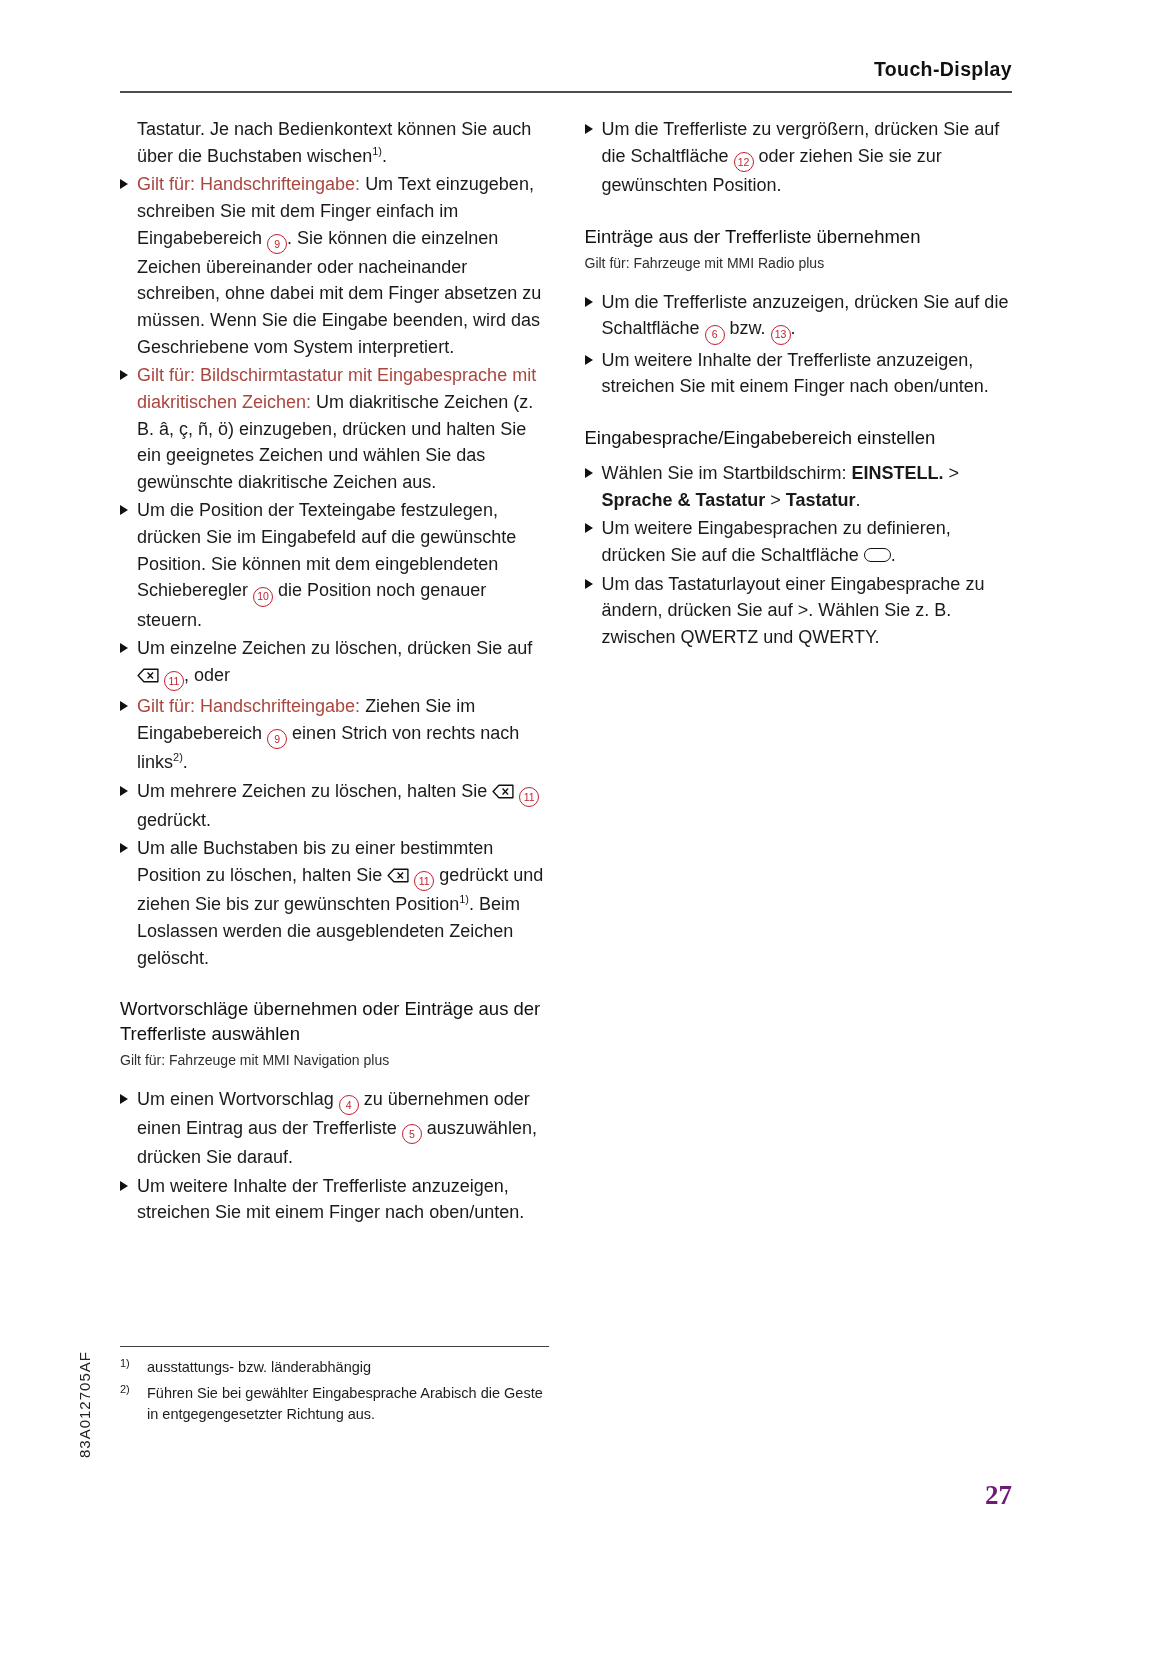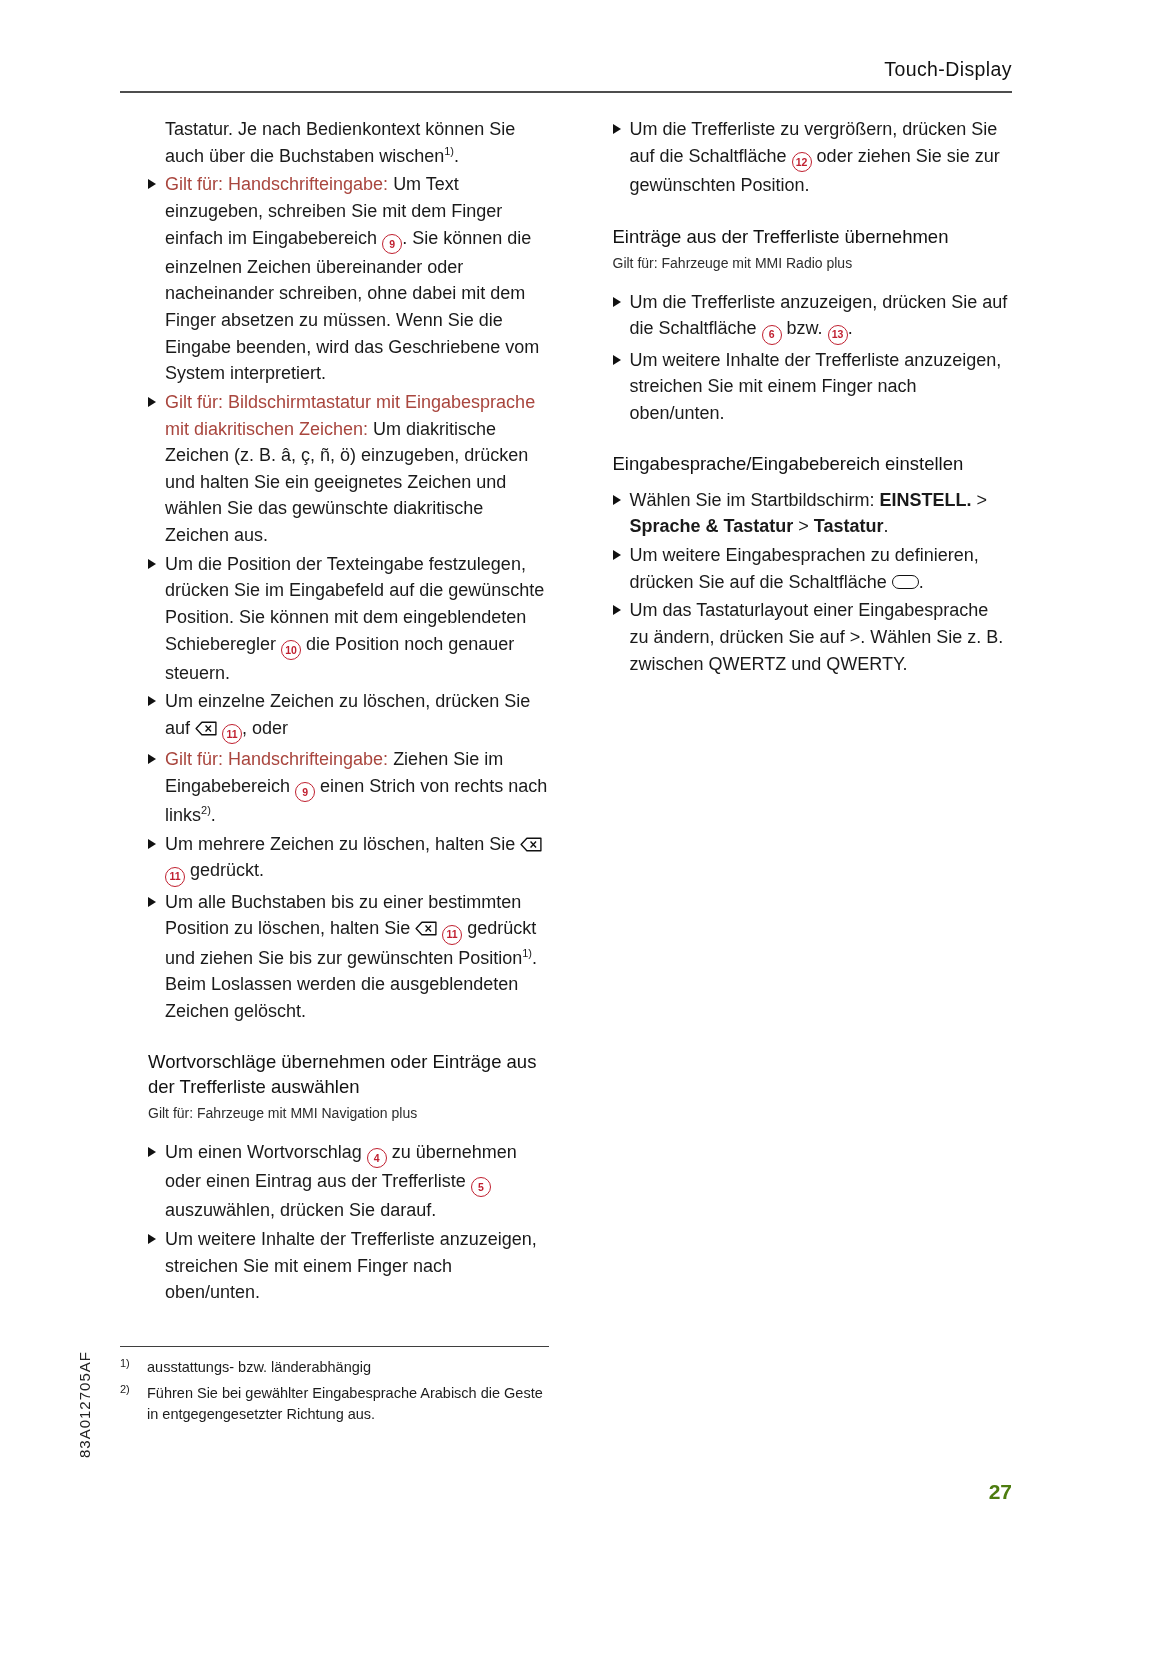--- a/index.html
+++ b/index.html
@@ -9,30 +9,30 @@
     font-family:"Liberation Sans", sans-serif;
     color:var(--text-color, #1a1a1a);
   }
   .page { position:absolute; inset:0; }
 
   
   .header {
     position:absolute; left:120px; top:58px; width:892px;
     text-align:right; border-bottom:2px solid #4d4d4d; padding-bottom:10px;
   }
-  .header-title { font-size:19.5px; font-weight:normal; letter-spacing:0.4px; color:#111;margin-left:44px; }
+  .header-title { font-size:19.5px; font-weight:bold; letter-spacing:0.4px; color:#111;margin-left:44px; }
 
   
   .columns {
     position:absolute; left:120px; top:116px; width:892px;
     display:flex; gap:37px; align-items:flex-start;
   }
   .col {
     flex:1 1 0; font-size:18px; line-height:1.48;
-    hyphens:auto;margin-left:28px; -webkit-hyphens:auto;
+    hyphens:auto; -webkit-hyphens:auto;
   }
 
   .para { padding-left:17px; margin-bottom:2px; }
   .bullet { position:relative; padding-left:17px; margin-bottom:2px; }
   .arrow {
     position:absolute; left:0; top:8px; width:0; height:0;
     border-left:8px solid #111;
     border-top:5px solid transparent; border-bottom:5px solid transparent;
   }
   .sect-heading {
@@ -43,21 +43,21 @@
 
   .seg { }
   .red { color:var(--applies-red, #a9463e); }
   .bold { font-weight:bold; }
   sup.fnref { font-size:11px; line-height:0; vertical-align:super; }
 
   .circ {
     display:inline-flex; align-items:center; justify-content:center;
     width:20px; height:20px; border:1.6px solid var(--callout-red, #c01f2f);
     border-radius:50%; color:var(--callout-red, #c01f2f);
-    font-size:10.5px; font-weight:bold; vertical-align:-4px; line-height:1;
+    font-size:10.5px; font-weight:normal; vertical-align:-4px; line-height:1;
   }
   .inline-icon { display:inline-block; color:#111; }
   .inline-icon.backspace-icon svg { vertical-align:-2px; }
   .inline-icon.keyboard-icon {
     width:27px; height:14px; border:1.7px solid #111; border-radius:8px;
     vertical-align:-1px;
   }
 
   
   .footnotes { position:absolute; left:120px; top:1346px; width:429px; }
@@ -68,21 +68,21 @@
   }
   .fn-marker { position:absolute; left:0; top:-1px; font-size:11px; }
 
   .margin-code {
     position:absolute; left:76px; top:1458px;
     transform:rotate(-90deg); transform-origin:0 0;
     font-size:15px; letter-spacing:1px; color:#222; white-space:nowrap;
   }
   .page-number {
     position:absolute; right:153px; top:1480px;
-    font-size:21px; font-weight:bold; color:#4d7c0f;
+    font-size:27px; font-weight:bold; color:#701a75;font-family:Liberation Serif, serif;
   }
 </style>
 </head>
 <body>
 
 <div class="page">
 
   <header class="header">
     <span class="header-title">Touch-Display</span>
   </header>

